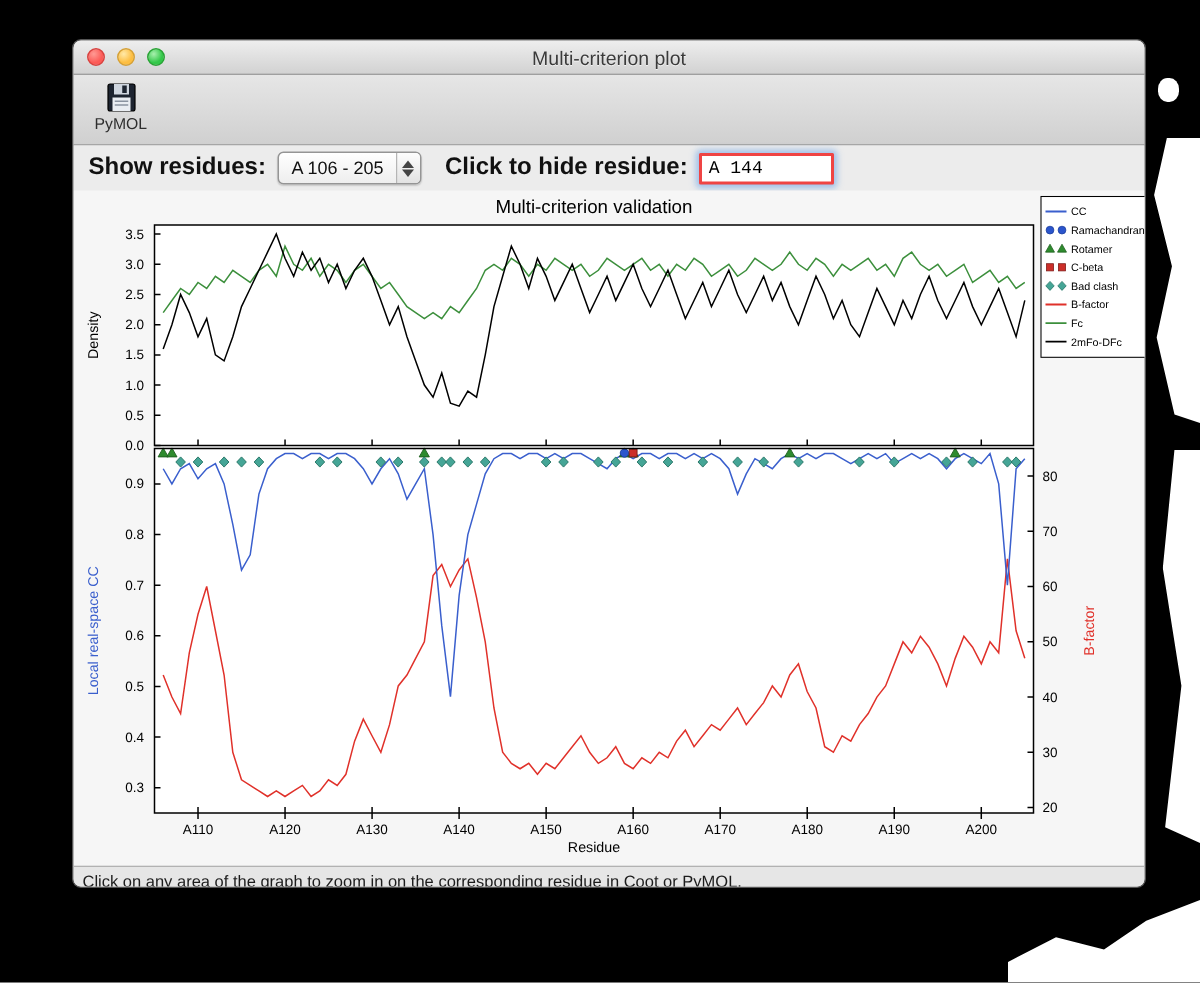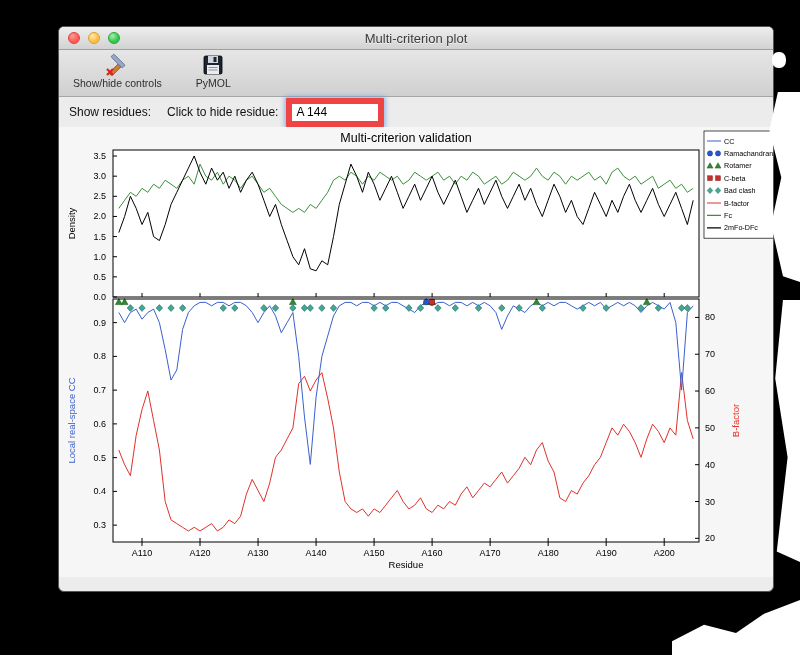--- a/index.html
+++ b/index.html
@@ -1,46 +1,46 @@
 <!DOCTYPE html>
 <html><head>
 <meta charset="utf-8">
 <style>
   html,body{margin:0;padding:0;}
   body{width:800px;height:655px;background:#000;position:relative;overflow:hidden;
        font-family:"Liberation Sans",sans-serif;}
-  .window{position:absolute;left:58px;top:26px;width:716px;height:566px;border-radius:6px;
+  .window{position:absolute;left:48px;top:26px;width:716px;height:566px;border-radius:6px;
           background:#ececec;box-shadow:0 18px 45px rgba(0,0,0,.75);overflow:hidden;
           border:1px solid #555;box-sizing:border-box;}
   .titlebar{height:22px;background:linear-gradient(#eeeeee,#d2d2d2);border-bottom:1px solid #9f9f9f;
             position:relative;display:flex;align-items:center;justify-content:center;}
   .title{font-size:13px;color:#3a3a3a;text-shadow:0 1px 0 rgba(255,255,255,.65);}
   .lights{position:absolute;left:9px;top:5px;display:flex;gap:8px;}
   .light{width:12px;height:12px;border-radius:50%;box-sizing:border-box;}
   .light.red{background:radial-gradient(circle at 35% 30%,#ff9a94,#fc5b57 60%);border:1px solid #d94340;}
   .light.yellow{background:radial-gradient(circle at 35% 30%,#ffe9a8,#fdbe41 60%);border:1px solid #d6a136;}
   .light.green{background:radial-gradient(circle at 35% 30%,#a8f0ae,#34c84a 60%);border:1px solid #2aa436;}
   .toolbar{height:44px;background:linear-gradient(#e6e6e6,#d0d0d0);border-bottom:1px solid #a6a6a6;
            display:flex;align-items:flex-start;padding:2px 0 0 10px;gap:26px;}
   .toolbtn{display:flex;flex-direction:column;align-items:center;cursor:default;padding:1px 4px;}
   .toolbtn .ticon{width:24px;height:24px;}
   .toolbtn .tlabel{font-size:10.5px;color:#2e2e2e;margin-top:0;}
   .controls{height:30px;background:#ececec;display:flex;align-items:center;padding-left:10px;gap:8px;}
-  .ctl-label{font-size:12px;font-weight:normal;color:#111;}
+  .ctl-label{font-size:16px;font-weight:bold;color:#111;}
   .popup{display:inline-flex;align-items:center;height:20px;background:linear-gradient(#ffffff,#eeeeee);
          border:1px solid #959595;border-radius:4px;padding-left:8px;font-size:12px;color:#111;
          box-shadow:0 1px 1px rgba(0,0,0,.15);}
   .popup .ptext{padding-right:8px;}
   .popup .stepper{width:15px;height:20px;border-left:1px solid #b5b5b5;display:flex;flex-direction:column;
           align-items:center;justify-content:center;gap:1px;background:linear-gradient(#fdfdfd,#e2e2e2);
           border-radius:0 3px 3px 0;}
   .tri-up{width:0;height:0;border-left:4px solid transparent;border-right:4px solid transparent;border-bottom:5px solid #444;}
   .tri-down{width:0;height:0;border-left:4px solid transparent;border-right:4px solid transparent;border-top:5px solid #444;}
-  .zoom-input{width:82px;height:17px;border:6px solid #ef4444;border-radius:1px;font-size:12px;
-          font-family:Liberation Sans, sans-serif;padding:0 0 0 4px;outline:none;
+  .zoom-input{width:82px;height:17px;border:2px solid #ef4444;border-radius:1px;font-size:12px;
+          font-family:Liberation Mono, monospace;padding:0 0 0 4px;outline:none;
           box-shadow:0 0 4px 2px rgba(105,160,230,.6);}
   .plot-region{height:450px;background:#f6f6f6;position:relative;}
   .statusbar{height:19px;background:#e6e6e6;border-top:1px solid #b2b2b2;display:flex;align-items:center;
           padding-left:6px;}
   .status-text{font-size:11px;color:#1c1c1c;}
   .artifact{position:absolute;background:#fff;}
 </style>
 </head>
 <body>
 
@@ -49,43 +49,42 @@
   <div class="titlebar">
     <div class="lights">
       <div class="light red"></div>
       <div class="light yellow"></div>
       <div class="light green"></div>
     </div>
     <div class="title">Multi-criterion plot</div>
   </div>
 
   <div class="toolbar">
-    <div class="toolbtn">
-      <svg class="ticon" viewBox="0 0 24 24">
-        <rect x="3" y="14" width="16" height="4" rx="2" transform="rotate(-45 11 16)" fill="#c87f3a" stroke="#8a5420" stroke-width="0.8"></rect>
-        <rect x="5" y="6" width="16" height="4" rx="1" transform="rotate(45 13 8)" fill="#9aa7c6" stroke="#5a6a92" stroke-width="0.8"></rect>
-        <path d="M2 16 L8 22 M8 16 L2 22" stroke="#d22" stroke-width="2.2" fill="none"></path>
-      </svg>
-      <div class="tlabel">Show/hide controls</div>
-    </div>
     <div class="toolbtn">
       <svg class="ticon" viewBox="0 0 24 24">
         <rect x="3" y="3" width="18" height="18" rx="1.5" fill="#1d2430" stroke="#000" stroke-width="0.8"></rect>
         <rect x="7" y="3" width="10" height="7" fill="#cfd6df"></rect>
         <rect x="12.5" y="4" width="3" height="5" fill="#1d2430"></rect>
         <rect x="6" y="12" width="12" height="9" fill="#e9edf2"></rect>
         <line x1="7.5" y1="14.5" x2="16.5" y2="14.5" stroke="#8a93a0" stroke-width="1"></line>
         <line x1="7.5" y1="17" x2="16.5" y2="17" stroke="#8a93a0" stroke-width="1"></line>
       </svg>
       <div class="tlabel">PyMOL</div>
     </div>
   </div>
 
   <div class="controls">
     <span class="ctl-label">Show residues:</span>
+    <div class="popup">
+      <span class="ptext">A 106 - 205</span>
+      <span class="stepper">
+        <span class="tri-up"></span>
+          <span class="tri-down"></span>
+      </span>
+    </div>
     <span class="ctl-label" style="margin-left:8px;">Click to hide residue:</span>
     <input class="zoom-input" type="text" value="A 144" style="">
   </div>
 
   <div class="plot-region">
     <svg id="plot-svg" width="716" height="450" viewBox="0 0 716 450">
         <rect x="54" y="23" width="586" height="147" fill="#ffffff"></rect>
         <rect x="54" y="172" width="586" height="243" fill="#ffffff"></rect>
         <polyline points="59.8,81.4 65.6,73.3 71.4,65.3 77.2,69.3 83.0,61.3 88.8,65.3 94.6,57.2 100.4,61.3 106.2,53.2 112.0,57.2 117.8,61.3 123.6,53.2 129.4,49.2 135.2,57.2 141.0,37.1 146.8,49.2 152.6,53.2 158.4,45.2 164.2,57.2 170.0,49.2 175.8,53.2 181.6,61.3 187.4,53.2 193.2,49.2 199.0,57.2 204.9,65.3 210.7,61.3 216.5,69.3 222.3,77.4 228.1,81.4 233.9,85.4 239.7,81.4 245.5,85.4 251.3,77.4 257.1,81.4 262.9,73.3 268.7,65.3 274.5,53.2 280.3,49.2 286.1,53.2 291.9,45.2 297.7,49.2 303.5,57.2 309.3,49.2 315.1,53.2 320.9,45.2 326.7,49.2 332.5,53.2 338.3,49.2 344.1,57.2 349.9,53.2 355.7,45.2 361.5,49.2 367.3,53.2 373.1,49.2 378.9,45.2 384.7,53.2 390.5,49.2 396.3,57.2 402.1,49.2 407.9,53.2 413.7,45.2 419.5,49.2 425.3,57.2 431.1,53.2 436.9,49.2 442.7,57.2 448.5,53.2 454.3,45.2 460.1,49.2 465.9,53.2 471.7,49.2 477.5,41.1 483.3,49.2 489.1,53.2 495.0,45.2 500.8,49.2 506.6,57.2 512.4,49.2 518.2,53.2 524.0,49.2 529.8,45.2 535.6,53.2 541.4,49.2 547.2,57.2 553.0,45.2 558.8,41.1 564.6,49.2 570.4,53.2 576.2,49.2 582.0,57.2 587.8,53.2 593.6,49.2 599.4,61.3 605.2,57.2 611.0,53.2 616.8,61.3 622.6,57.2 628.4,65.3 634.2,61.3" fill="none" stroke="#3c8f3c" stroke-width="1"></polyline>
         <polyline points="59.8,105.6 65.6,89.5 71.4,69.3 77.2,81.4 83.0,97.5 88.8,85.4 94.6,109.6 100.4,113.6 106.2,97.5 112.0,77.4 117.8,65.3 123.6,53.2 129.4,41.1 135.2,29.0 141.0,45.2 146.8,57.2 152.6,41.1 158.4,53.2 164.2,45.2 170.0,61.3 175.8,49.2 181.6,65.3 187.4,53.2 193.2,45.2 199.0,57.2 204.9,73.3 210.7,89.5 216.5,77.4 222.3,97.5 228.1,113.6 233.9,129.7 239.7,137.8 245.5,121.7 251.3,141.8 257.1,143.8 262.9,133.8 268.7,137.8 274.5,109.6 280.3,77.4 286.1,57.2 291.9,37.1 297.7,49.2 303.5,65.3 309.3,45.2 315.1,57.2 320.9,73.3 326.7,61.3 332.5,49.2 338.3,65.3 344.1,81.4 349.9,69.3 355.7,57.2 361.5,73.3 367.3,61.3 373.1,49.2 378.9,65.3 384.7,77.4 390.5,65.3 396.3,53.2 402.1,69.3 407.9,85.4 413.7,73.3 419.5,61.3 425.3,77.4 431.1,65.3 436.9,53.2 442.7,69.3 448.5,81.4 454.3,69.3 460.1,57.2 465.9,73.3 471.7,61.3 477.5,77.4 483.3,89.5 489.1,73.3 495.0,57.2 500.8,69.3 506.6,85.4 512.4,73.3 518.2,89.5 524.0,97.5 529.8,81.4 535.6,65.3 541.4,77.4 547.2,89.5 553.0,73.3 558.8,85.4 564.6,69.3 570.4,57.2 576.2,73.3 582.0,85.4 587.8,73.3 593.6,61.3 599.4,77.4 605.2,89.5 611.0,77.4 616.8,65.3 622.6,81.4 628.4,97.5 634.2,73.3" fill="none" stroke="#000000" stroke-width="1"></polyline>
@@ -242,19 +241,22 @@
           <line x1="648" y1="76" x2="662" y2="76" stroke="#e0312a" stroke-width="1.2"></line>
           <text x="665" y="78.6" font-size="7.2" fill="#000" font-family="Liberation Sans, sans-serif" text-anchor="start">B-factor</text>
           <line x1="648" y1="88.4" x2="662" y2="88.4" stroke="#3c8f3c" stroke-width="1.2"></line>
           <text x="665" y="91" font-size="7.2" fill="#000" font-family="Liberation Sans, sans-serif" text-anchor="start">Fc</text>
           <line x1="648" y1="100.8" x2="662" y2="100.8" stroke="#000000" stroke-width="1.2"></line>
           <text x="665" y="103.39999999999999" font-size="7.2" fill="#000" font-family="Liberation Sans, sans-serif" text-anchor="start">2mFo-DFc</text>
         </g>
       </svg>
   </div>
 
+  <div class="statusbar">
+    <span class="status-text">Click on any area of the graph to zoom in on the corresponding residue in Coot or PyMOL.</span>
+  </div>
 
 </div>
 
 <div class="artifact" style="left:766px;top:92px;width:34px;height:190px;clip-path:polygon(35% 0,100% 0,100% 100%,50% 97%,15% 70%,45% 45%,10% 20%);"></div>
 <div class="artifact" style="left:769px;top:300px;width:31px;height:262px;clip-path:polygon(45% 0,100% 0,100% 100%,25% 96%,60% 60%,20% 30%);"></div>
 <div class="artifact" style="left:672px;top:600px;width:128px;height:55px;clip-path:polygon(0 75%,25% 45%,50% 60%,72% 25%,100% 0,100% 100%,0 100%);"></div>
 <div class="artifact" style="left:772px;top:52px;width:14px;height:16px;border-radius:45%;"></div>
 
 </body></html>

